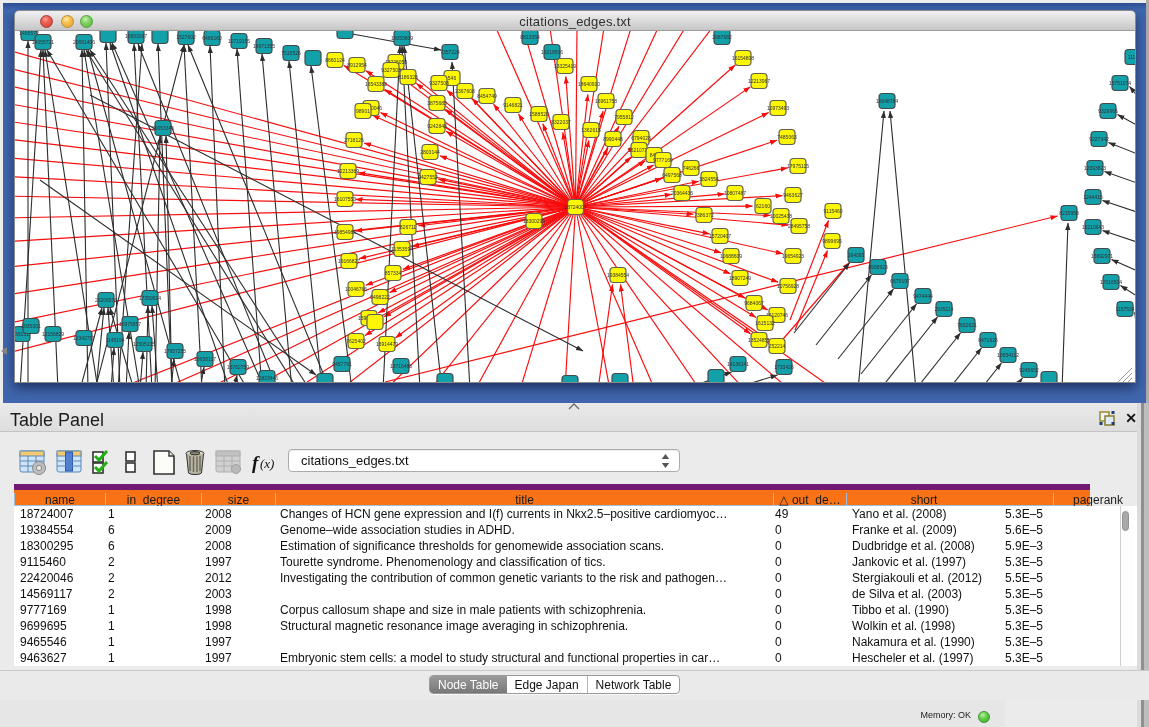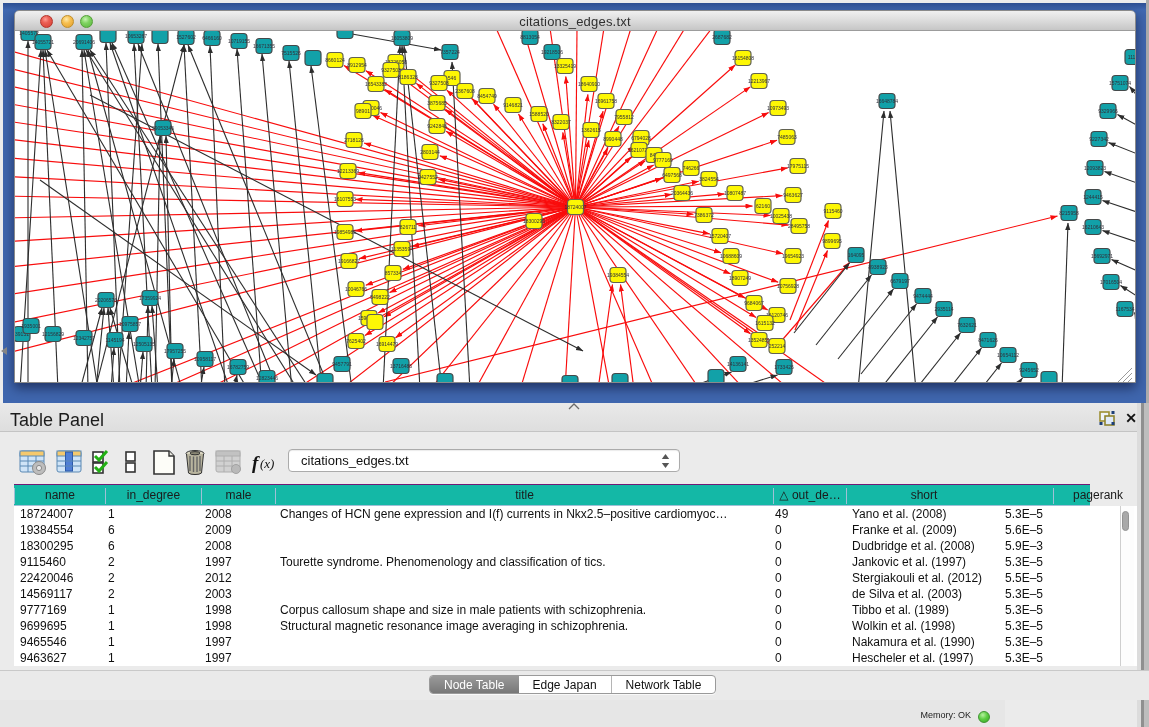--- a/index.html
+++ b/index.html
@@ -25,41 +25,41 @@
 text.nl{font-size:5px;fill:#31313b;text-anchor:middle;font-family:"Liberation Sans",sans-serif}
 .panel{position:absolute;left:0;top:403px;width:1149px;height:324px;background:#ebebeb}
 .phead{position:relative;height:29px;background:linear-gradient(180deg,#e9e9e9,#dedede);
  border-bottom:1px solid #c4c4c4}
 .phead .t{position:absolute;left:10px;top:7px;font-size:18px;color:#1c1c1c}
 .icx{position:absolute;top:7px;font-size:14px;font-weight:700;color:#111}
 .toolbar{position:relative;height:48px}
 .combo{position:absolute;left:288px;top:17px;width:392px;height:23px;background:#fff;
  border:1px solid #ababab;border-radius:4px;font-size:13px;color:#111;line-height:21px;
  padding-left:12px;box-shadow:inset 0 1px 1px rgba(0,0,0,.08)}
-.thead{position:absolute;left:14px;top:81px;width:1076px;height:22px;background:#14b8a6;
- border-top:1px solid #701a75;border-bottom:1px solid #9fc0d6;font-size:12px;color:#1b1b1b}
+.thead{position:absolute;left:14px;top:81px;width:1076px;height:22px;background:#f97316;
+ border-top:6px solid #701a75;border-bottom:1px solid #9fc0d6;font-size:12px;color:#1b1b1b}
 .thead div{position:absolute;top:3px;text-align:center;border-left:1px solid #9fc0d6;height:16px}
 .rows{position:absolute;left:14px;top:103px;width:1123px;height:160px;background:#fff;
  font-size:12px;color:#101010;overflow:hidden}
 .row{position:absolute;left:0;width:100%;height:16px;line-height:16px;white-space:nowrap}
 .row span{position:absolute;display:block;overflow:hidden}
 .c0{left:6px;width:92px}.c1{left:94px;width:90px}.c2{left:191px;width:70px}
 .c3{left:266px;width:492px}.c4{left:761px;width:66px}.c5{left:838px;width:160px}
 .c6{left:991px;width:95px}
 .vsb{position:absolute;left:1120px;top:103px;width:14px;height:160px;background:#fdfdfd;
  border-left:1px solid #cfcfcf}
 .vsb .th{position:absolute;left:1px;top:5px;width:7px;height:20px;border-radius:4px;
  background:#a9a9a9;border:1px solid #939393}
 .pright{position:absolute;left:1137px;top:0;width:12px;height:324px;
  background:linear-gradient(90deg,#dcdcdc 0 4px,#8f8f8f 4px 7px,#bdbdbd 7px 12px)}
 .tabs{position:absolute;left:0;top:267px;width:1149px;height:30px;background:#eaeaea;
  border-top:1px solid #c9c9c9}
 .seg{position:absolute;left:429px;top:4px;height:19px;display:flex;border:1px solid #9a9a9a;
  border-radius:4px;overflow:hidden;background:#fff;font-size:12px;box-shadow:0 1px 0 rgba(255,255,255,.7)}
-.seg div{padding:0 14px;line-height:18px;color:#111}
+.seg div{padding:0 8px;line-height:18px;color:#111}
 .seg .sel{background:linear-gradient(180deg,#9a9a9a,#787878);color:#fff}
 .seg .sp{border-left:1px solid #b5b5b5;padding:0}
 .status{position:absolute;left:0;top:297px;width:1005px;height:27px;background:#e6e6e6}
 .mem{position:absolute;right:34px;top:10px;font-size:9px;color:#222}
 .dot{position:absolute;right:15px;top:11px;width:12px;height:12px;border-radius:50%;
  background:radial-gradient(circle at 38% 30%,#b6f0a0 0%,#5ece44 45%,#35a424 100%);border:1px solid #3f9431}
 </style></head>
 <body>
 <div class="desktop"></div>
 <div style="position:absolute;left:1px;top:347px;width:0;height:0;border-top:4px solid transparent;border-bottom:4px solid transparent;border-right:6px solid #8a8a8a"></div>
@@ -610,84 +610,87 @@
 </svg>
 
     <div class="combo">citations_edges.txt<svg width="9" height="14" viewBox="0 0 9 14" style="position:absolute;right:9px;top:4px">
           <path d="M4.5 0 L8.2 5 H0.8 z" fill="#555"></path>
           <path d="M4.5 14 L8.2 9 H0.8 z" fill="#555"></path>
         </svg></div>
   </div>
   <div class="thead">
       <div style="left:0px;width:91px">name</div>
       <div style="left:91px;width:96px">in_degree</div>
-      <div style="left:187px;width:74px">male</div>
+      <div style="left:187px;width:74px">size</div>
       <div style="left:261px;width:498px">title</div>
       <div style="left:759px;width:73px">△ out_de…</div>
       <div style="left:832px;width:155px">short</div>
       <div style="left:1039px;width:89px">pagerank</div>
     </div>
   <div class="rows">
       <div class="row" style="top:0px">
         <span class="c0">18724007</span>
         <span class="c1">1</span>
         <span class="c2">2008</span>
         <span class="c3">Changes of HCN gene expression and I(f) currents in Nkx2.5–positive cardiomyoc…</span>
         <span class="c4">49</span>
         <span class="c5">Yano et al. (2008)</span>
         <span class="c6">5.3E–5</span>
       </div>
 <div class="row" style="top:16px">
         <span class="c0">19384554</span>
         <span class="c1">6</span>
         <span class="c2">2009</span>
+        <span class="c3">Genome–wide association studies in ADHD.</span>
         <span class="c4">0</span>
         <span class="c5">Franke et al. (2009)</span>
         <span class="c6">5.6E–5</span>
       </div>
 <div class="row" style="top:32px">
         <span class="c0">18300295</span>
         <span class="c1">6</span>
         <span class="c2">2008</span>
+        <span class="c3">Estimation of significance thresholds for genomewide association scans.</span>
         <span class="c4">0</span>
         <span class="c5">Dudbridge et al. (2008)</span>
         <span class="c6">5.9E–3</span>
       </div>
 <div class="row" style="top:48px">
         <span class="c0">9115460</span>
         <span class="c1">2</span>
         <span class="c2">1997</span>
         <span class="c3">Tourette syndrome. Phenomenology and classification of tics.</span>
         <span class="c4">0</span>
         <span class="c5">Jankovic et al. (1997)</span>
         <span class="c6">5.3E–5</span>
       </div>
 <div class="row" style="top:64px">
         <span class="c0">22420046</span>
         <span class="c1">2</span>
         <span class="c2">2012</span>
+        <span class="c3">Investigating the contribution of common genetic variants to the risk and pathogen…</span>
         <span class="c4">0</span>
         <span class="c5">Stergiakouli et al. (2012)</span>
         <span class="c6">5.5E–5</span>
       </div>
 <div class="row" style="top:80px">
         <span class="c0">14569117</span>
         <span class="c1">2</span>
         <span class="c2">2003</span>
         <span class="c4">0</span>
         <span class="c5">de Silva et al. (2003)</span>
         <span class="c6">5.3E–5</span>
       </div>
 <div class="row" style="top:96px">
         <span class="c0">9777169</span>
         <span class="c1">1</span>
         <span class="c2">1998</span>
         <span class="c3">Corpus callosum shape and size in male patients with schizophrenia.</span>
         <span class="c4">0</span>
-        <span class="c5">Tibbo et al. (1989)</span>
+        <span class="c5">Tibbo et al. (1990)</span>
         <span class="c6">5.3E–5</span>
       </div>
 <div class="row" style="top:112px">
         <span class="c0">9699695</span>
         <span class="c1">1</span>
         <span class="c2">1998</span>
         <span class="c3">Structural magnetic resonance image averaging in schizophrenia.</span>
         <span class="c4">0</span>
         <span class="c5">Wolkin et al. (1998)</span>
         <span class="c6">5.3E–5</span>
@@ -697,20 +700,21 @@
         <span class="c1">1</span>
         <span class="c2">1997</span>
         <span class="c4">0</span>
         <span class="c5">Nakamura et al. (1990)</span>
         <span class="c6">5.3E–5</span>
       </div>
 <div class="row" style="top:144px">
         <span class="c0">9463627</span>
         <span class="c1">1</span>
         <span class="c2">1997</span>
+        <span class="c3">Embryonic stem cells: a model to study structural and functional properties in car…</span>
         <span class="c4">0</span>
         <span class="c5">Hescheler et al. (1997)</span>
         <span class="c6">5.3E–5</span>
       </div>
     </div>
   <div class="vsb">
       <div class="th"></div>
     </div>
   <div class="pright"></div>
   <div class="tabs">

